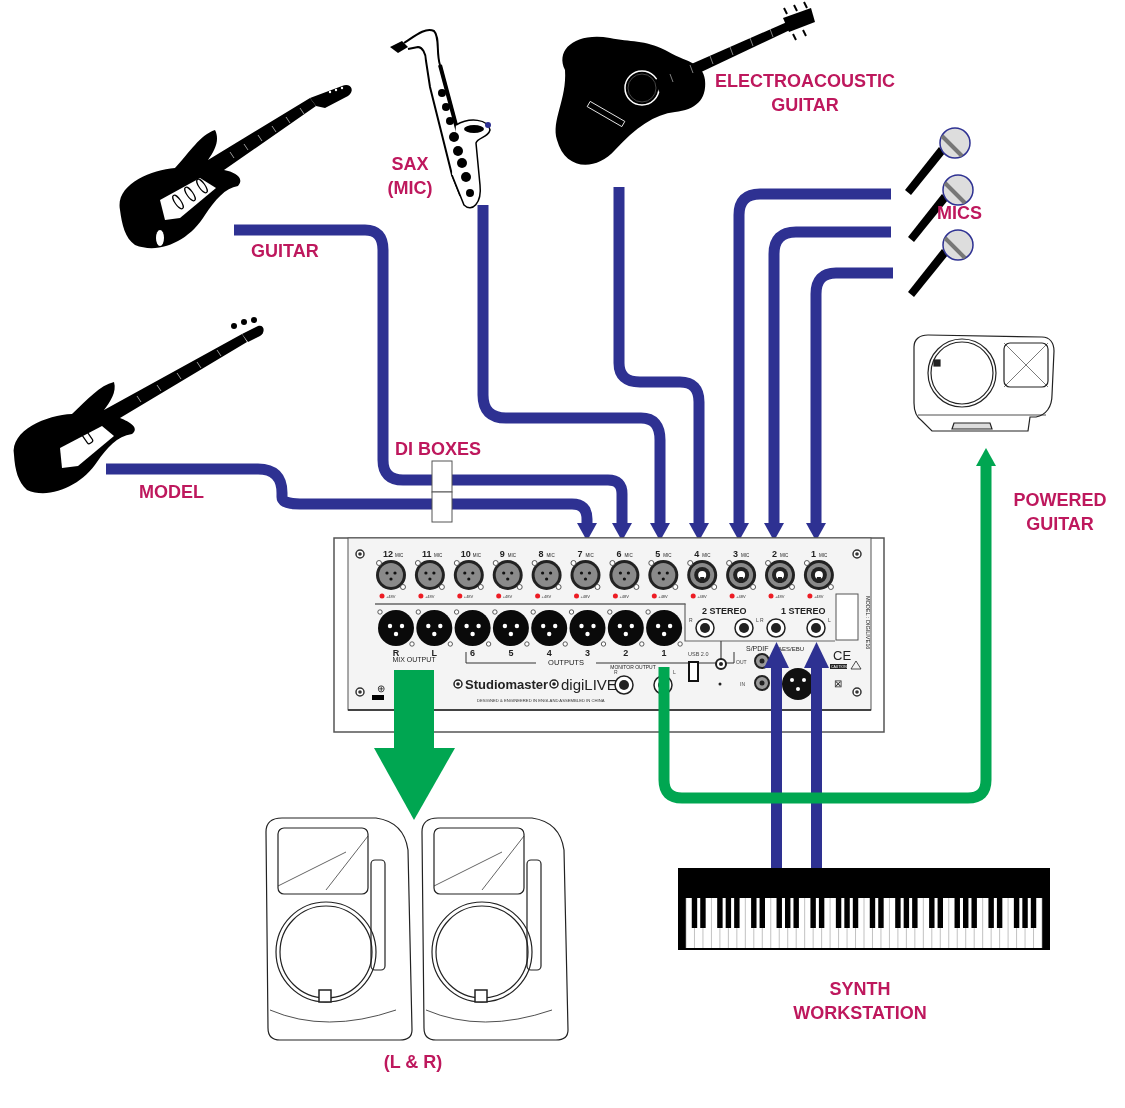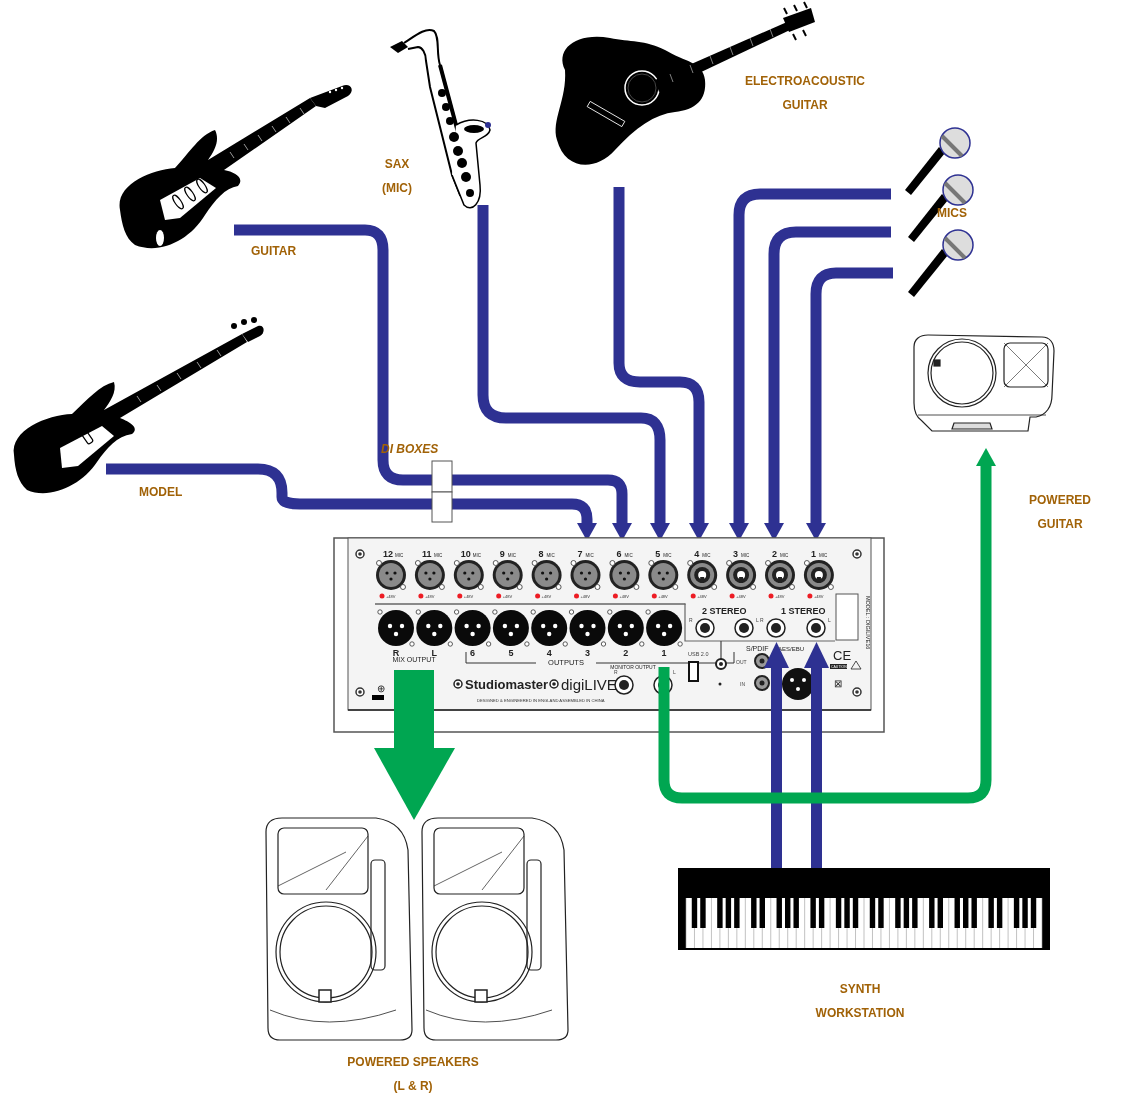--- a/index.html
+++ b/index.html
@@ -1,18 +1,18 @@
 <!DOCTYPE html>
 <html><head>
 <meta charset="utf-8">
 <style>
   html, body { margin: 0; padding: 0; background: #ffffff; }
   body { width: 1125px; height: 1108px; position: relative; overflow: hidden; font-family: "Liberation Sans", sans-serif; }
   #stage { position: absolute; left: 0; top: 0; width: 1125px; height: 1108px; }
-  .lbl { position: absolute; font-family: "Liberation Sans", sans-serif; font-weight: bold; font-size: 12px; color: #a16207; text-align: center; line-height: 24px; white-space: nowrap; }
+  .lbl { position: absolute; font-family: "Liberation Sans", sans-serif; font-weight: bold; font-size: 18px; color: #be185d; text-align: center; line-height: 24px; white-space: nowrap; }
   .lbl-left { text-align: left; }
   svg text { font-family: "Liberation Sans", sans-serif; }
 </style>
 </head>
 <body>
 
 <div id="stage">
 <svg id="diagram" width="1125" height="1108" viewBox="0 0 1125 1108" xmlns="http://www.w3.org/2000/svg">
 
   <g id="blue-cables" fill="none" stroke-width="11" stroke-linejoin="round" stroke-linecap="butt">
@@ -617,35 +617,34 @@
           <rect x="1013.8590476190476" y="898" width="5.424761904761905" height="30" fill="#000"></rect>
           <rect x="1022.3352380952381" y="898" width="5.424761904761905" height="30" fill="#000"></rect>
           <rect x="1030.8114285714287" y="898" width="5.424761904761905" height="30" fill="#000"></rect>
         </g>
   </g>
 </svg>
 
 
 <div class="lbl lbl-left" style="left:251px;top:239px;">GUITAR</div>
 <div class="lbl lbl-left" style="left:139px;top:480px;">MODEL</div>
-<div class="lbl" style="left:367px;top:152px;width:60px;">
+<div class="lbl" style="left:380px;top:152px;width:60px;">
   <div>SAX</div>
   <div>(MIC)</div>
 </div>
 <div class="lbl" style="left:700px;top:69px;width:210px;">
   <div>ELECTROACOUSTIC</div>
   <div>GUITAR</div>
 </div>
 <div class="lbl lbl-left" style="left:937px;top:201px;">MICS</div>
 <div class="lbl" style="left:1000px;top:449px;width:120px;margin-top:39px;">
   <div>POWERED</div>
   <div>GUITAR</div>
 </div>
-<div class="lbl lbl-left" style="left:381px;top:437px;font-style:italic;">DI BOXES</div>
+<div class="lbl lbl-left" style="left:395px;top:437px;">DI BOXES</div>
 <div class="lbl" style="left:760px;top:977px;width:200px;">
   <div>SYNTH</div>
   <div>WORKSTATION</div>
 </div>
 <div class="lbl" style="left:283px;top:1050px;width:260px;">
-  <div>POWERED SPEAKERS</div>
   <div>(L &amp; R)</div>
 </div>
 </div>
 
 </body></html>

